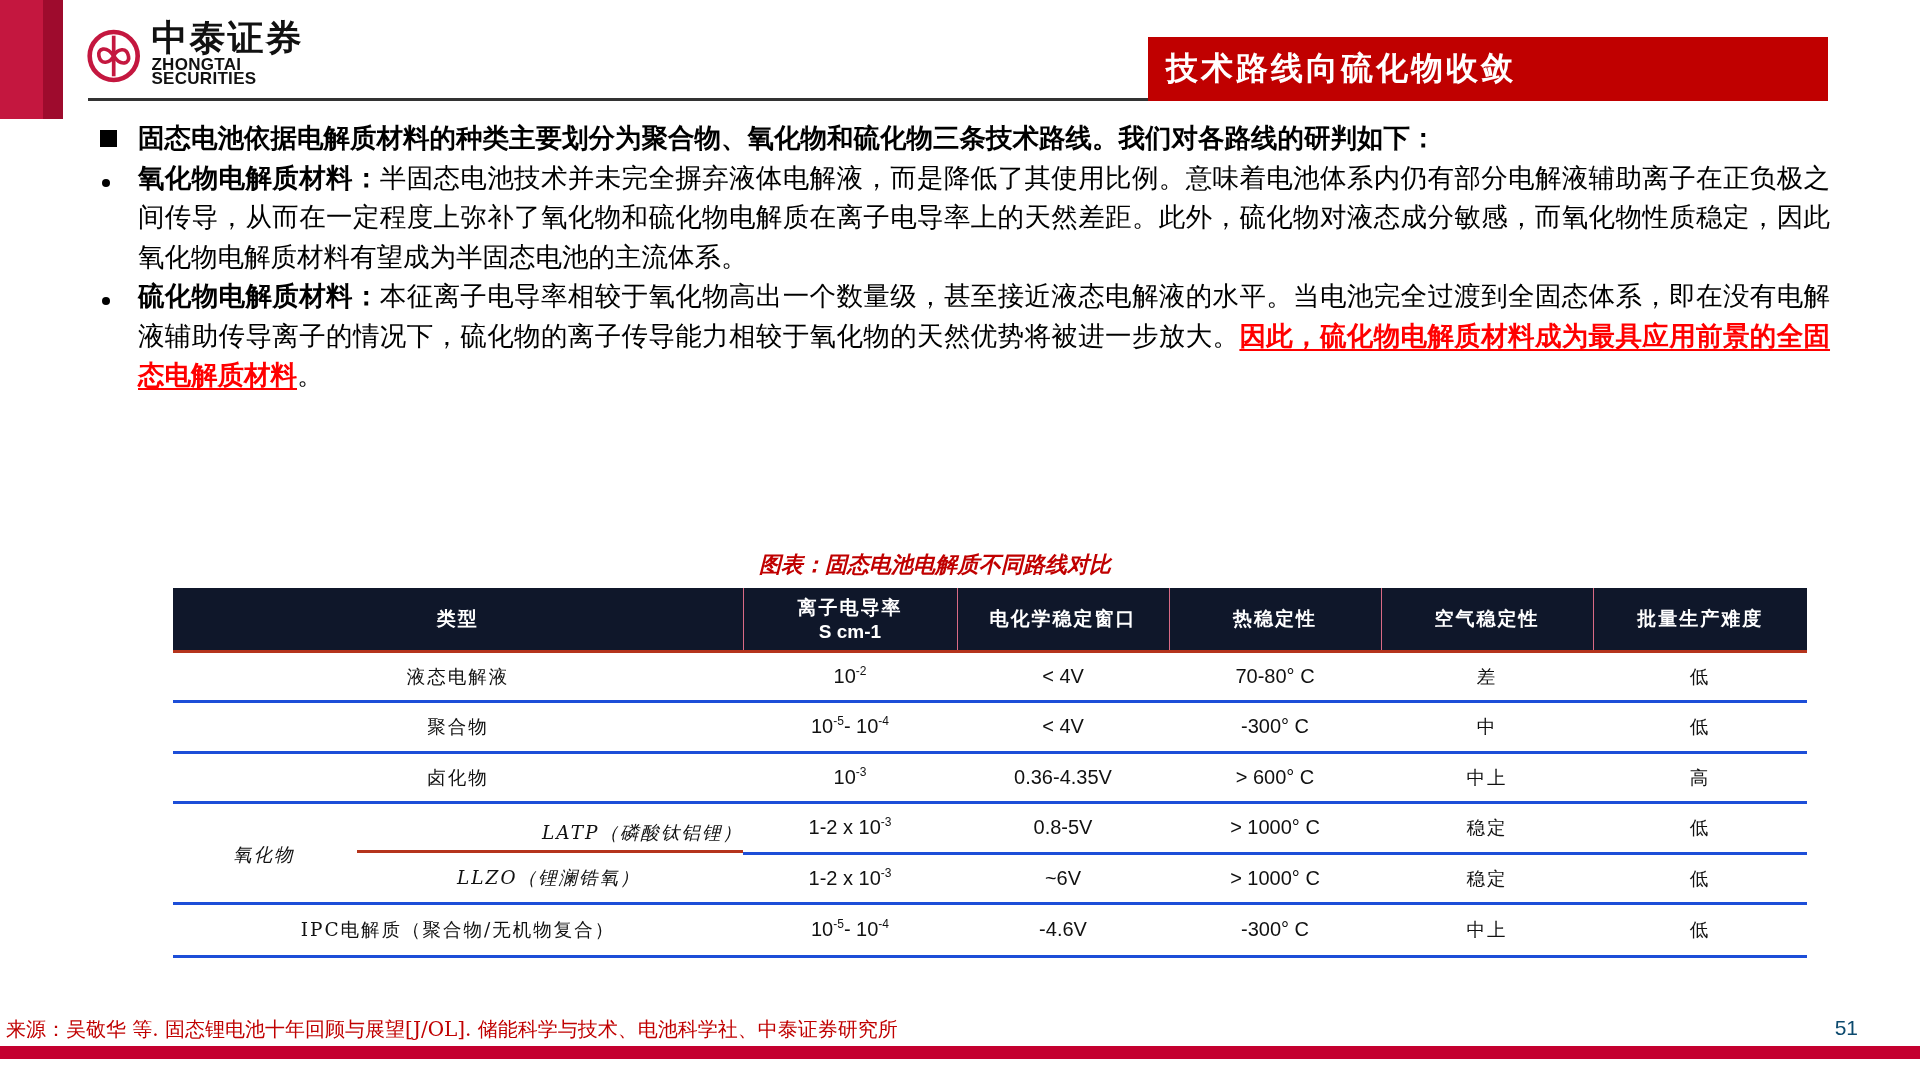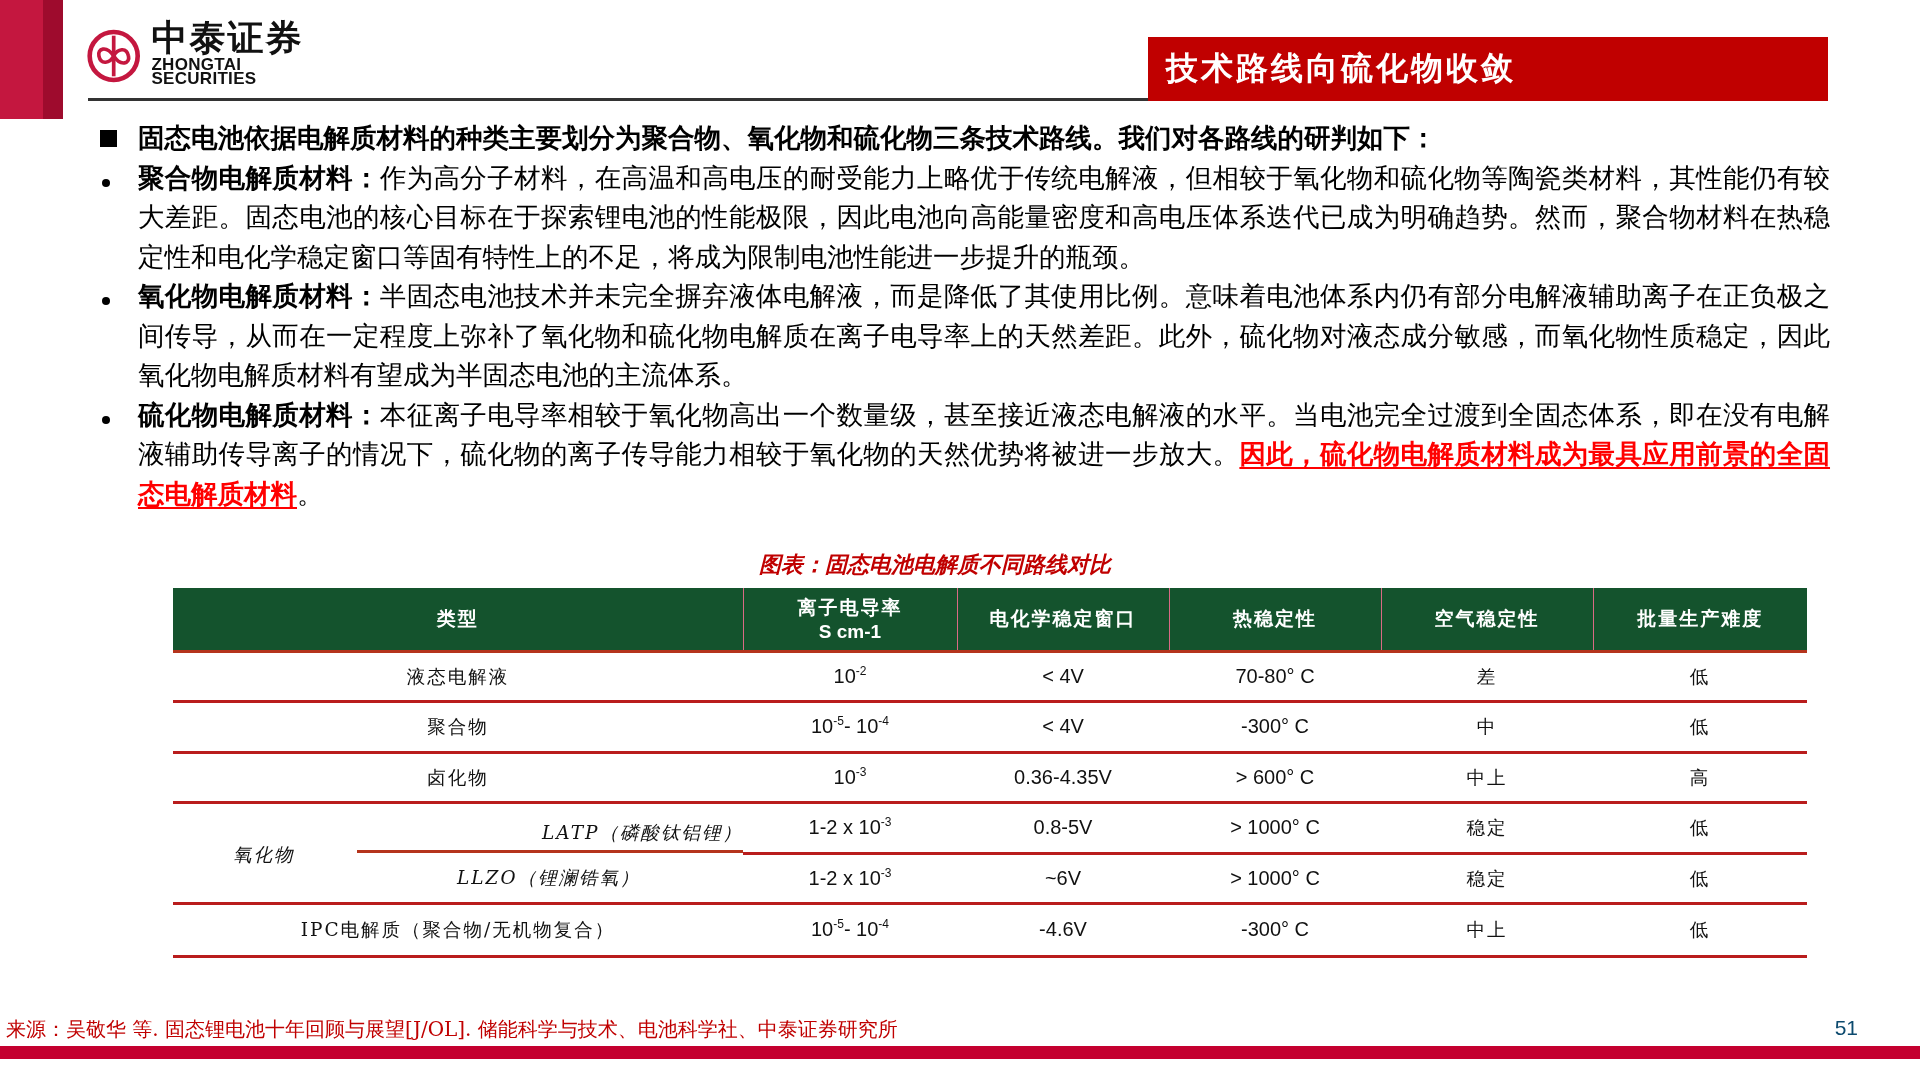--- a/index.html
+++ b/index.html
@@ -24,27 +24,27 @@
   .bullet { width: 48px; flex: 0 0 48px; text-align: left; padding-left: 4px; }
   .bullet-square { display: inline-block; width: 17px; height: 17px; background: #000; margin-top: 11px; margin-left: 6px; }
   .bullet-dot { display: inline-block; width: 8px; height: 8px; border-radius: 50%; background: #000; margin-top: 16px; margin-left: 8px; }
   .ptext { flex: 1; text-align: justify; }
   .bold { font-weight: bold; }
   .red-ul { color: #ff0000; font-weight: bold; text-decoration: underline; text-underline-offset: 4px; }
 
   .caption { position: absolute; left: 0; width: 1870px; top: 550px; text-align: center; color: #c00000; font-style: italic; font-weight: bold; font-size: 22px; }
 
   table.cmp { position: absolute; left: 173px; top: 588px; width: 1634px; border-collapse: collapse; font-family: "Liberation Sans", sans-serif; }
-  table.cmp thead th { background: #14532d; color: #fff; font-weight: bold; font-size: 19px; height: 63px; border-right: 1px solid #d96a85; font-family: "DejaVu Serif", serif; letter-spacing: 2px; }
+  table.cmp thead th { background: #0f172a; color: #fff; font-weight: bold; font-size: 19px; height: 63px; border-right: 1px solid #d96a85; font-family: "DejaVu Serif", serif; letter-spacing: 2px; }
   table.cmp thead th:last-child { border-right: none; }
   table.cmp thead th .en { font-family: "Liberation Sans", sans-serif; letter-spacing: 0; display: block; }
   table.cmp thead { border-bottom: 3px solid #b5341c; }
   table.cmp td { height: 50.5px; text-align: center; font-size: 20px; color: #111; }
   table.cmp td.cn { font-family: "DejaVu Serif", serif; font-size: 18.5px; letter-spacing: 2px; }
-  table.cmp tr.rowline td { border-bottom: 3px solid #b91c1c; }
+  table.cmp tr.rowline td { border-bottom: 3px solid #1d4ed8; }
   table.cmp td.noline { border-bottom: none !important; }
   table.cmp td.it { font-style: italic; }
   sup { font-size: 12px; vertical-align: super; line-height: 0; }
 
   .source { position: absolute; left: 6px; top: 1016px; font-size: 20px; color: #c00000; font-family: "DejaVu Serif", serif; }
   .pageno { position: absolute; right: 62px; top: 1016px; font-size: 21px; color: #0c4a6e; font-family: "Liberation Sans", sans-serif; }
   .footer-bar { position: absolute; left: 0; top: 1046px; width: 1920px; height: 13px; background: #c4002f; }
 </style>
 </head>
 <body>
@@ -66,24 +66,20 @@
 
 <div class="header-line"></div>
 <div class="title-box">
   <span class="title-text">技术路线向硫化物收敛</span>
 </div>
 
 <div class="content">
   <div class="para">
     <div class="bullet"><span class="bullet-square"></span></div>
     <div class="ptext bold">固态电池依据电解质材料的种类主要划分为聚合物、氧化物和硫化物三条技术路线。我们对各路线的研判如下：</div>
-  </div>
-  <div class="para">
-    <div class="bullet"><span class="bullet-dot"></span></div>
-    <div class="ptext"><span class="bold">聚合物电解质材料：</span><span>作为高分子材料，在高温和高电压的耐受能力上略优于传统电解液，但相较于氧化物和硫化物等陶瓷类材料，其性能仍有较大差距。固态电池的核心目标在于探索锂电池的性能极限，因此电池向高能量密度和高电压体系迭代已成为明确趋势。然而，聚合物材料在热稳定性和电化学稳定窗口等固有特性上的不足，将成为限制电池性能进一步提升的瓶颈。</span></div>
   </div>
   <div class="para">
     <div class="bullet"><span class="bullet-dot"></span></div>
     <div class="ptext"><span class="bold">氧化物电解质材料：</span><span>半固态电池技术并未完全摒弃液体电解液，而是降低了其使用比例。意味着电池体系内仍有部分电解液辅助离子在正负极之间传导，从而在一定程度上弥补了氧化物和硫化物电解质在离子电导率上的天然差距。此外，硫化物对液态成分敏感，而氧化物性质稳定，因此氧化物电解质材料有望成为半固态电池的主流体系。</span></div>
   </div>
   <div class="para">
     <div class="bullet"><span class="bullet-dot"></span></div>
     <div class="ptext"><span class="bold">硫化物电解质材料：</span><span>本征离子电导率相较于氧化物高出一个数量级，甚至接近液态电解液的水平。当电池完全过渡到全固态体系，即在没有电解液辅助传导离子的情况下，硫化物的离子传导能力相较于氧化物的天然优势将被进一步放大。</span><span class="red-ul">因此，硫化物电解质材料成为最具应用前景的全固态电解质材料</span><span>。</span></div>
   </div>
 </div>

